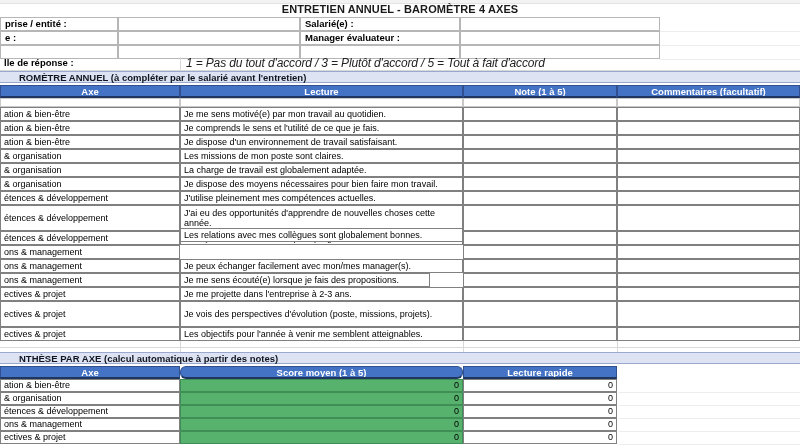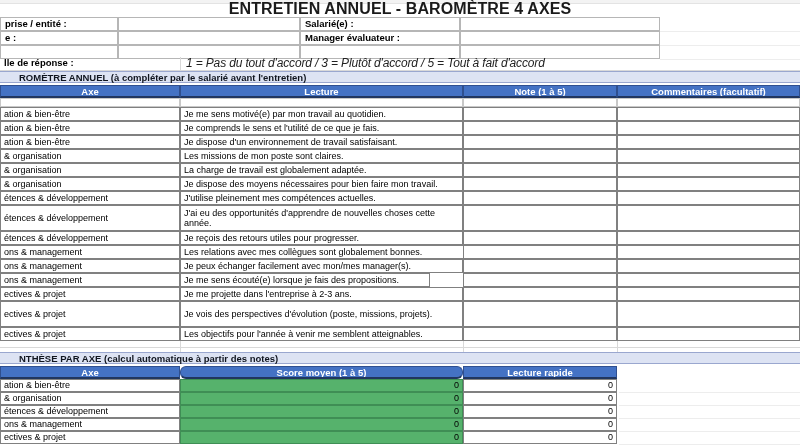--- a/index.html
+++ b/index.html
@@ -59,21 +59,21 @@
 
   
   .doc-title {
     position: absolute;
     left: 0;
     top: 2px;
     width: 800px;
     height: 14px;
     text-align: center;
     font-weight: bold;
-    font-size: 16px;
+    font-size: 11px;
     letter-spacing: .1px;
     color: #1a1a1a;
     display: flex;
     align-items: center;
     justify-content: center;
   }
 
   
   .id-label {
     font-weight: bold;
@@ -235,21 +235,21 @@
       <div class="dcell comm" style="left: 617px; top: 191px; width: 183px; height: 14px;"></div>
       <div class="dcell axe" style="left: 0px; top: 205px; width: 180px; height: 26px;">étences &amp; développement</div>
       <div class="dcell q" style="left: 180px; top: 205px; width: 283px; height: 26px;">J'ai eu des opportunités d'apprendre de nouvelles choses cette année.</div>
       <div class="dcell note num" style="left: 463px; top: 205px; width: 154px; height: 26px;"></div>
       <div class="dcell comm" style="left: 617px; top: 205px; width: 183px; height: 26px;"></div>
       <div class="dcell axe" style="left: 0px; top: 231px; width: 180px; height: 14px;">étences &amp; développement</div>
       <div class="dcell q" style="left: 180px; top: 231px; width: 283px; height: 14px;">Je reçois des retours utiles pour progresser.</div>
       <div class="dcell note num" style="left: 463px; top: 231px; width: 154px; height: 14px;"></div>
       <div class="dcell comm" style="left: 617px; top: 231px; width: 183px; height: 14px;"></div>
       <div class="dcell axe" style="left: 0px; top: 245px; width: 180px; height: 14px;">ons &amp; management</div>
-      <div class="dcell q" style="left: 180px; top: 245px; width: 340px; height: 14px;">Les relations avec mes collègues sont globalement bonnes.</div>
+      <div class="dcell q" style="left: 180px; top: 228px; width: 283px; height: 14px;">Les relations avec mes collègues sont globalement bonnes.</div>
       <div class="dcell note num" style="left: 463px; top: 245px; width: 154px; height: 14px;"></div>
       <div class="dcell comm" style="left: 617px; top: 245px; width: 183px; height: 14px;"></div>
       <div class="dcell axe" style="left: 0px; top: 259px; width: 180px; height: 14px;">ons &amp; management</div>
       <div class="dcell q" style="left: 180px; top: 259px; width: 283px; height: 14px;">Je peux échanger facilement avec mon/mes manager(s).</div>
       <div class="dcell note num" style="left: 463px; top: 259px; width: 154px; height: 14px;"></div>
       <div class="dcell comm" style="left: 617px; top: 259px; width: 183px; height: 14px;"></div>
       <div class="dcell axe" style="left: 0px; top: 273px; width: 180px; height: 14px;">ons &amp; management</div>
       <div class="dcell q" style="left: 180px; top: 273px; width: 250px; height: 14px;">Je me sens écouté(e) lorsque je fais des propositions.</div>
       <div class="dcell note num" style="left: 463px; top: 273px; width: 154px; height: 14px;"></div>
       <div class="dcell comm" style="left: 617px; top: 273px; width: 183px; height: 14px;"></div>

